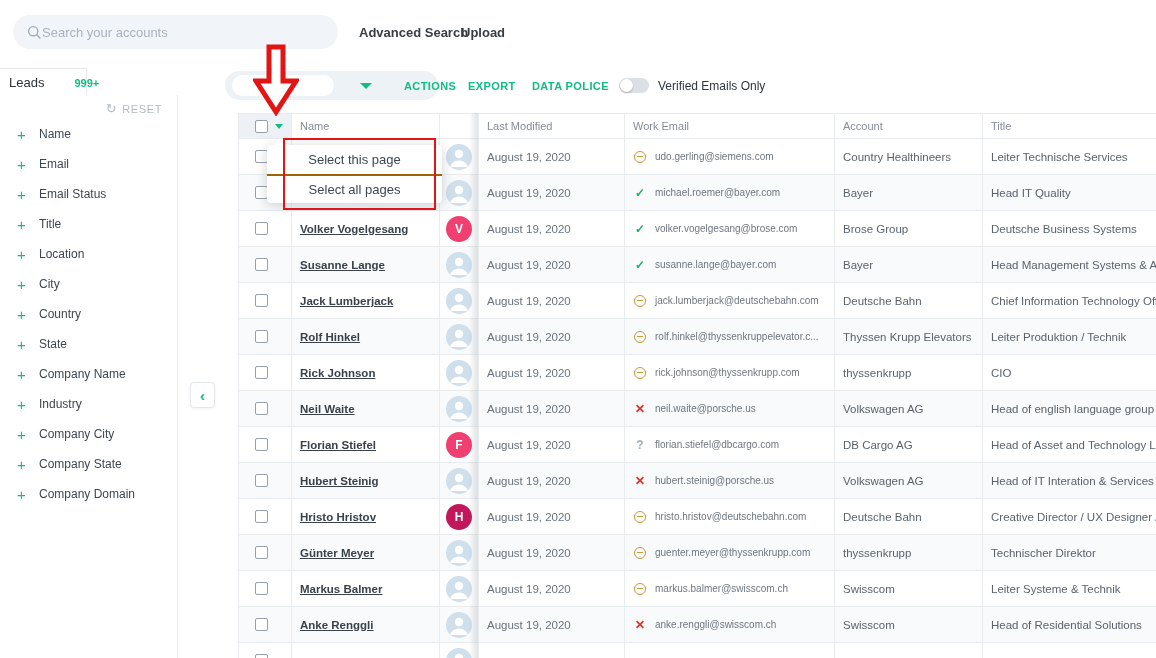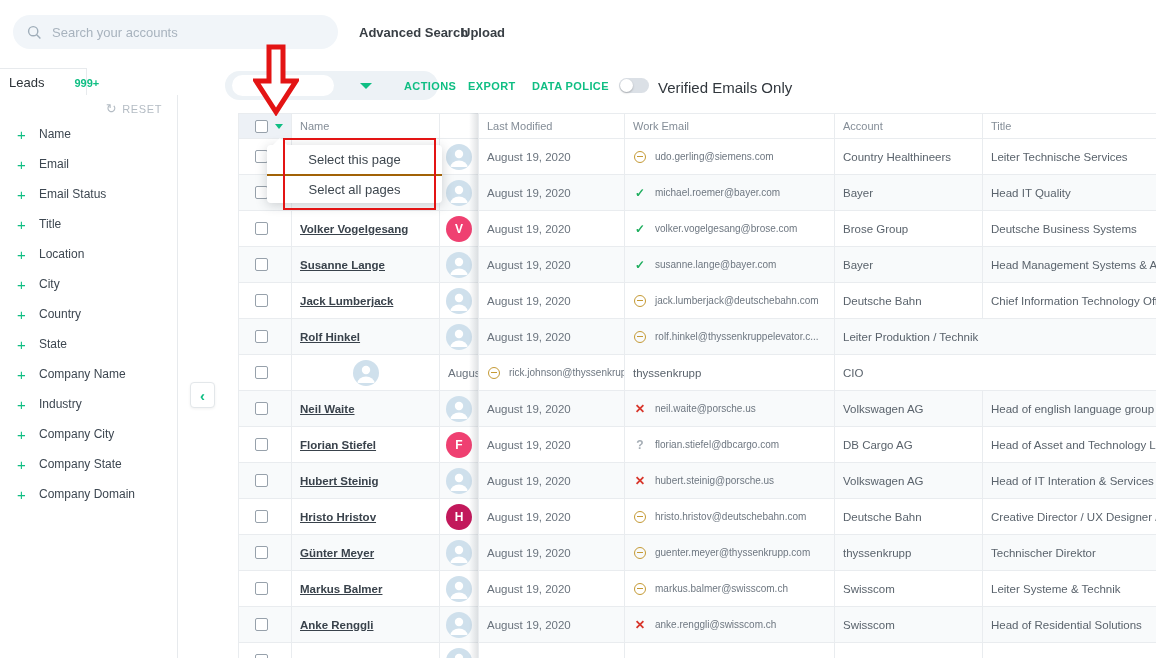--- a/index.html
+++ b/index.html
@@ -4,21 +4,21 @@
 <style>
   * { box-sizing: border-box; margin: 0; padding: 0; }
   html,body { width:1156px; height:658px; overflow:hidden; background:#fff;
     font-family:"Liberation Sans", sans-serif; position:relative; }
   .abs { position:absolute; }
 
   
   .search-pill { left:13px; top:15px; width:325px; height:34px; background:#f1f5f9;
     border-radius:18px; display:flex; align-items:center; padding:0 14px; }
   .search-pill input { border:none; outline:none; background:transparent; flex:1;
-    font-size:13px; color:#5c666f; font-family:inherit; margin-left:10px; }
+    font-size:13px; color:#5c666f; font-family:inherit; }
   .search-pill input::placeholder { color:#a8b3be; }
   .toplink { top:25px; font-size:13px; color:#383e44; cursor:pointer; }
   .adv { left:359px; font-weight:700; }
   .upl { left:461px; font-weight:700; }
 
   
   .leads-tab { left:0; top:68px; width:87px; height:28px; background:#fff;
     border-top:1px solid #e7eaed; border-right:1px solid #e7eaed;
     display:flex; align-items:center; padding:0 9px; }
   .leads-tab .t { font-size:13px; color:#2d3338; font-weight:500; }
@@ -46,21 +46,21 @@
     background:#fff; border-radius:11px; }
   .picker .caret { position:absolute; left:135px; top:12px; width:0; height:0;
     border-left:6px solid transparent; border-right:6px solid transparent;
     border-top:6px solid #0fbe83; }
   .tool-link { top:80px; font-size:11px; font-weight:700; letter-spacing:.4px;
     color:#0fbe83; cursor:pointer; }
   .toggle { left:619px; top:78px; width:30px; height:15px; background:#dbe0e6;
     border-radius:8px; cursor:pointer; }
   .toggle .knob { position:absolute; left:1px; top:1px; width:13px; height:13px;
     background:#fff; border-radius:50%; box-shadow:0 1px 2px rgba(0,0,0,.25); }
-  .toggle-label { left:658px; top:79px; font-size:15px; color:#31373d; }
+  .toggle-label { left:658px; top:79px; font-size:12px; color:#31373d; }
 
   
   .table-wrap { left:238px; top:113px; width:918px; height:545px; overflow:hidden;
     border-left:1px solid #e9ecef; border-top:1px solid #e9ecef; }
   .grid-row { display:grid; grid-template-columns:53px 148px 39px 146px 210px 148px minmax(0,1fr); }
   .thead { height:25px; border-bottom:1px solid #e9ecef; }
   .thead .cell { font-size:11px; color:#848d97; font-weight:500; }
   .cell { display:flex; align-items:center; padding:0 8px; border-right:1px solid #e9ecef;
     white-space:nowrap; overflow:hidden; }
   .cell.last { border-right:none; }
@@ -364,27 +364,33 @@
             </svg>
           </div>
         </div>
         <div class="cell">
           <span class="date-txt">August 19, 2020</span>
         </div>
         <div class="cell">
           <span class="st-catchall"></span>
           <span class="email-txt">rolf.hinkel@thyssenkruppelevator.c...</span>
         </div>
+        <div class="cell">
+          <span class="acct-txt">Thyssen Krupp Elevators</span>
+        </div>
         <div class="cell last">
           <span class="title-txt">Leiter Produktion / Technik</span>
         </div>
       </div>
       <div class="grid-row trow">
         <div class="cell cb-cell">
           <div class="checkbox"></div>
+        </div>
+        <div class="cell">
+          <span class="name-link">Rick Johnson</span>
         </div>
         <div class="cell av-cell">
           <div class="avatar default">
             <svg width="26" height="26" viewBox="0 0 26 26">
               <circle cx="13" cy="10" r="4.2" fill="#ffffff"></circle>
               <path d="M4.5 23 a8.5 6.5 0 0 1 17 0 Z" fill="#ffffff"></path>
             </svg>
           </div>
         </div>
         <div class="cell">

